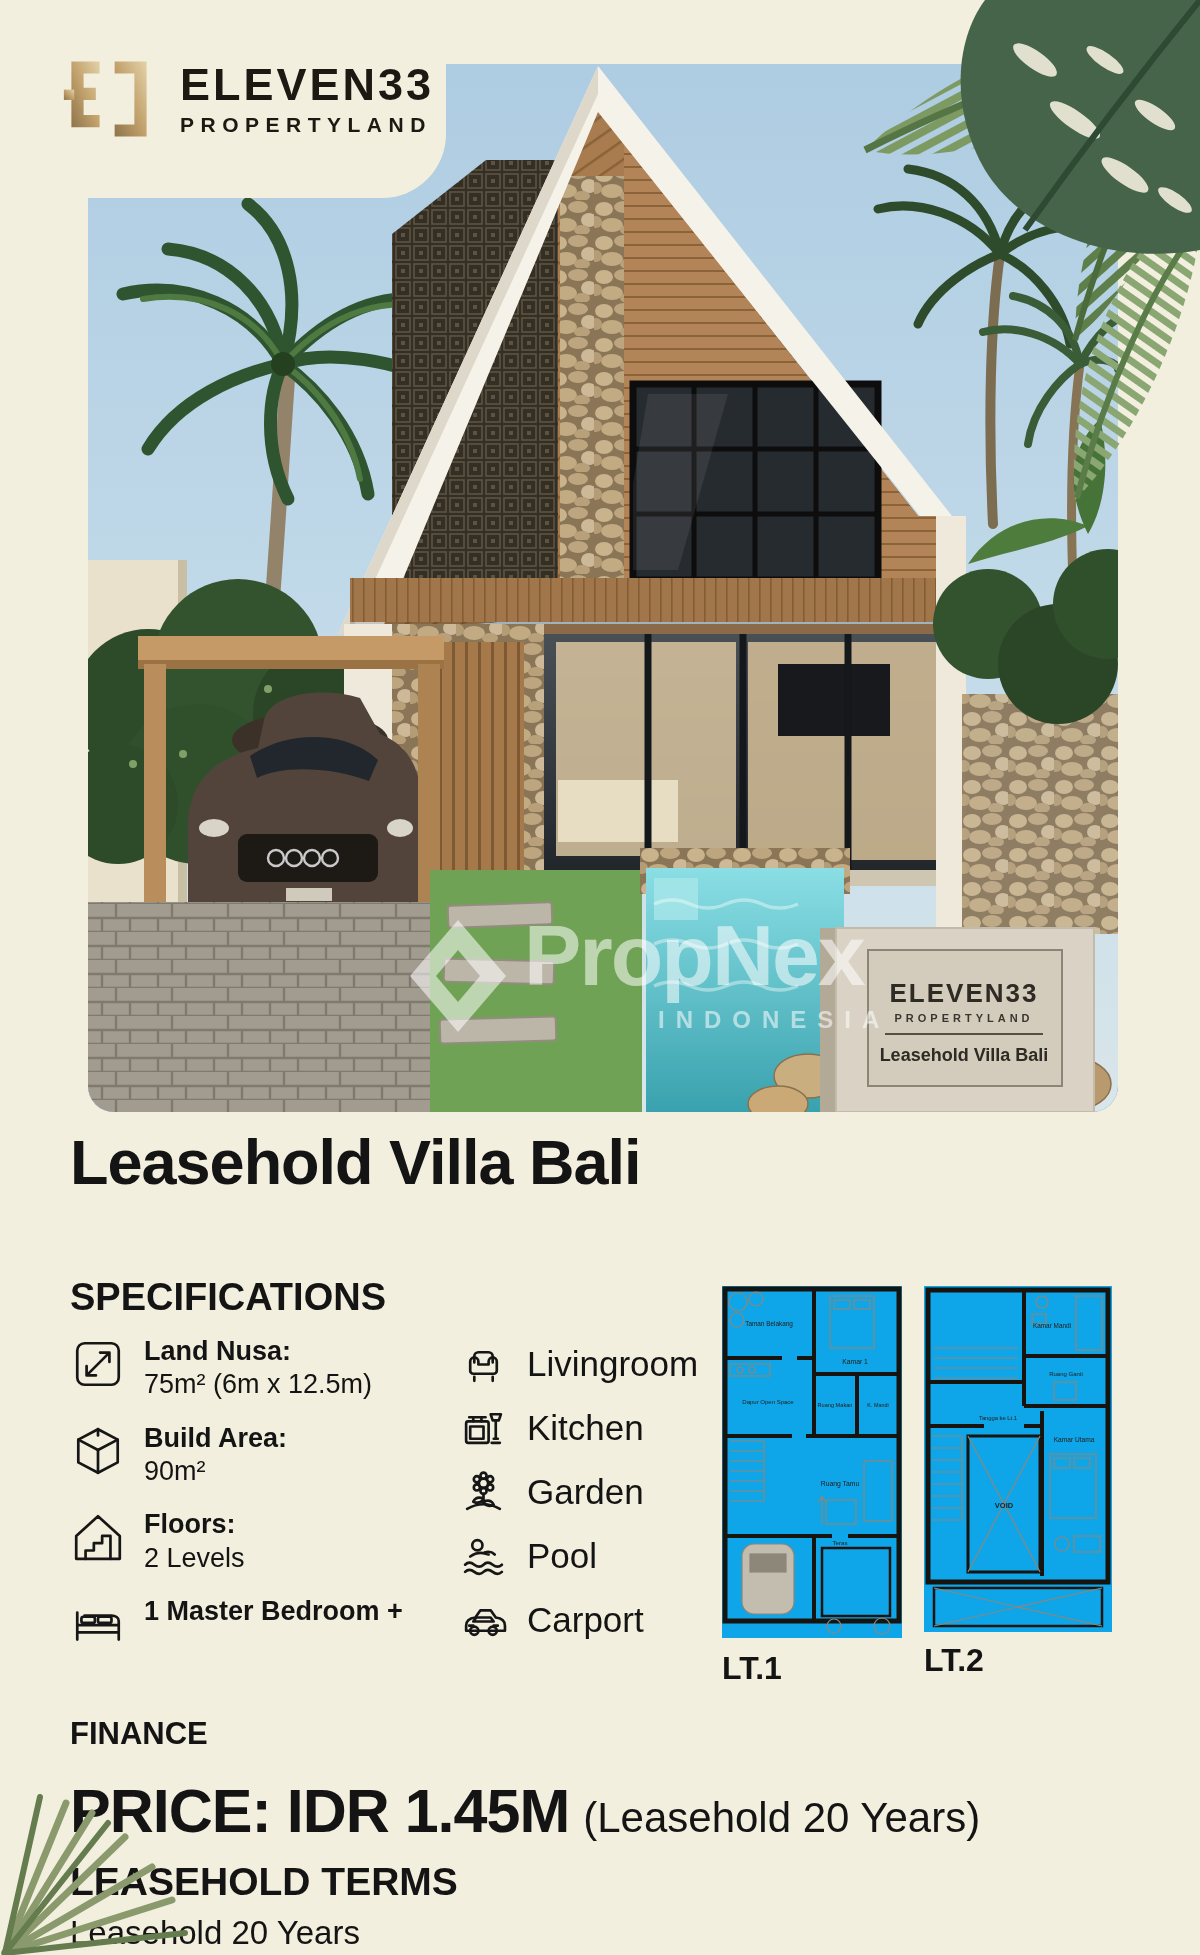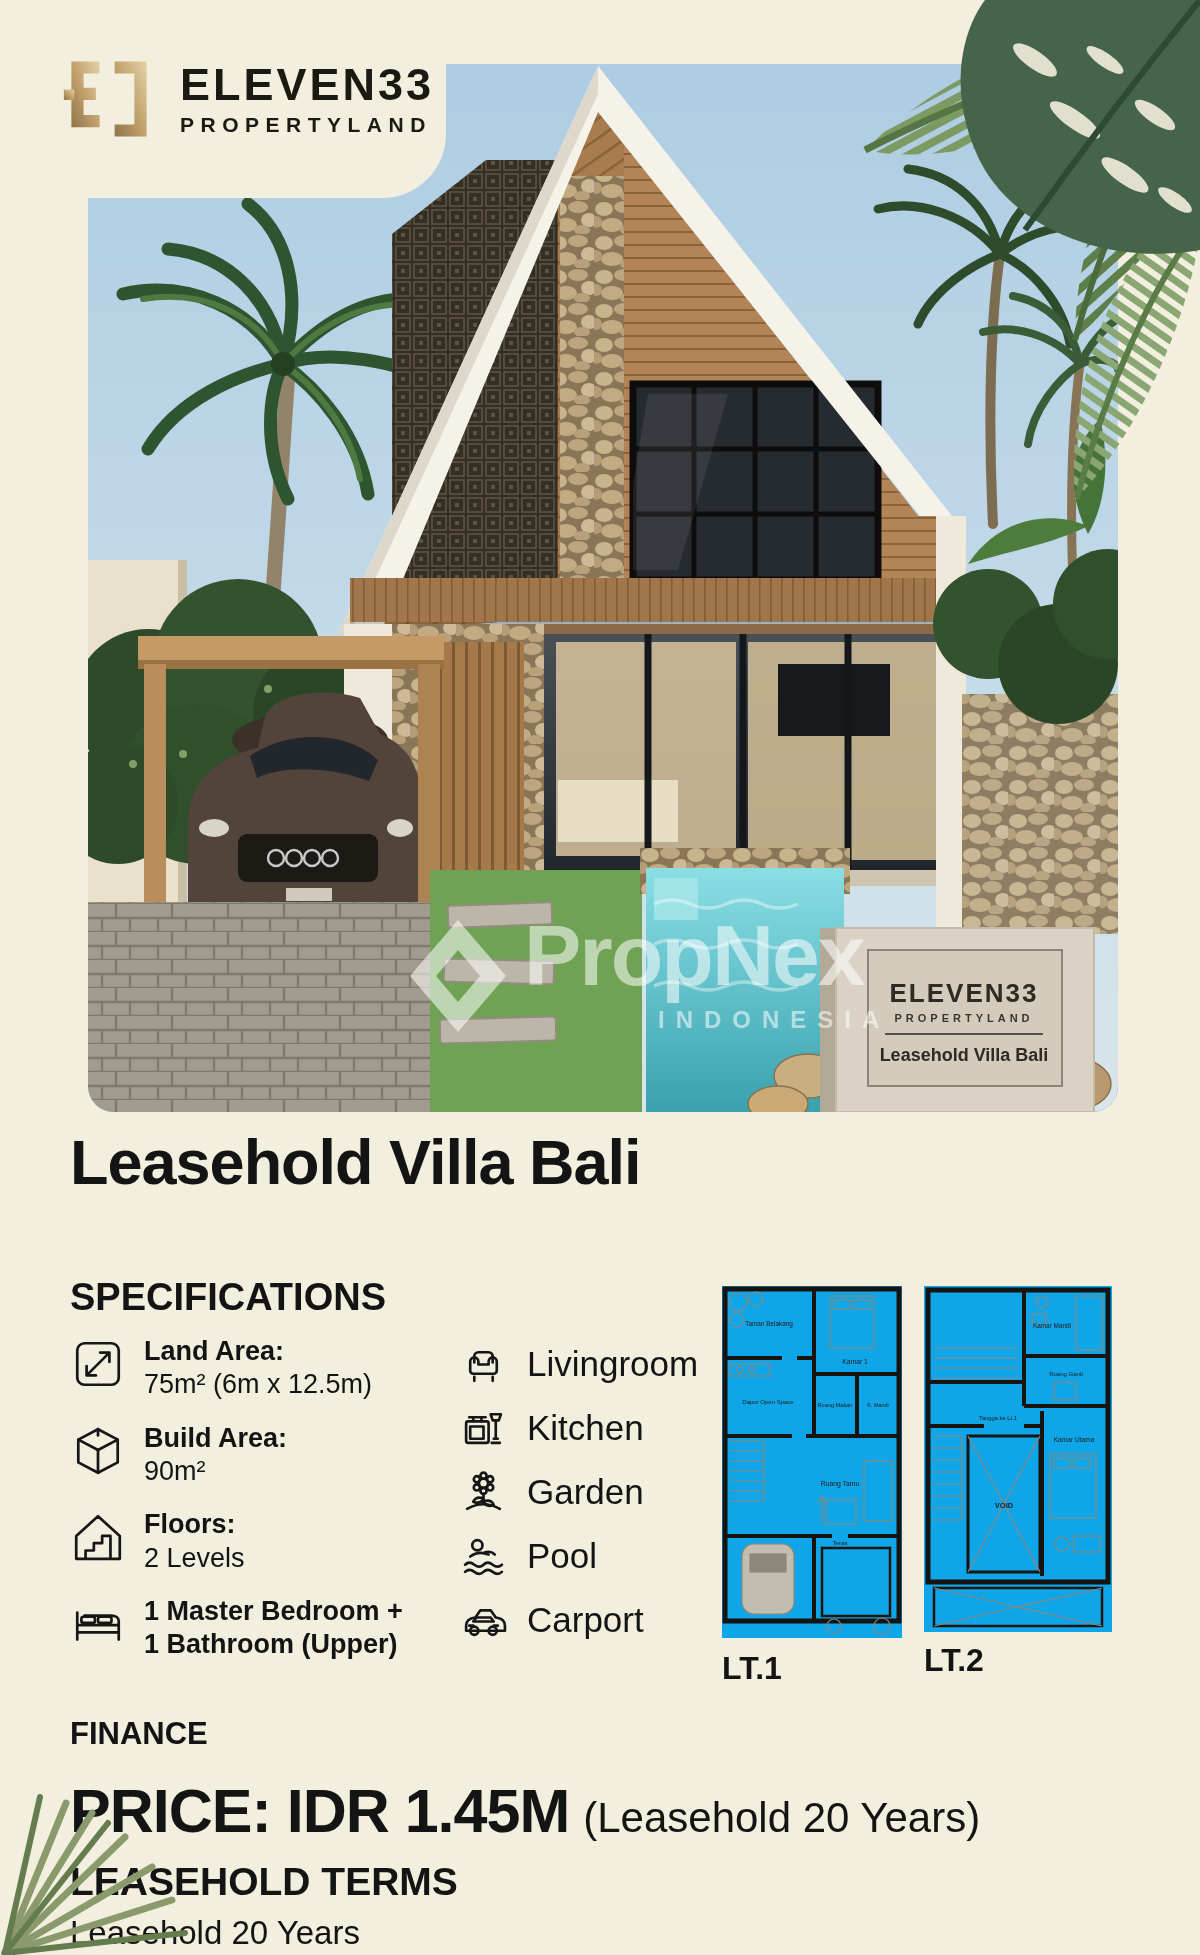--- a/index.html
+++ b/index.html
@@ -384,21 +384,21 @@
 
   <div class="abs spec-details">
     <div class="spec-row">
       <svg class="spec-icon" viewBox="0 0 54 54">
         <rect x="7" y="7" width="40" height="40" rx="7" class="icon-stroke"></rect>
         <line x1="17" y1="37" x2="37" y2="17" class="icon-stroke"></line>
         <polyline points="29,16 38,16 38,25" class="icon-stroke"></polyline>
         <polyline points="16,29 16,38 25,38" class="icon-stroke"></polyline>
       </svg>
       <div>
-        <div class="spec-label">Land Area:</div>
+        <div class="spec-label">Land Nusa:</div>
         <div class="spec-value">75m² (6m x 12.5m)</div>
       </div>
     </div>
     <div class="spec-row">
       <svg class="spec-icon" viewBox="0 0 54 54">
         <polygon points="27,6 46,16 46,38 27,48 8,38 8,16" class="icon-stroke"></polygon>
         <polyline points="8,16 27,26 46,16" class="icon-stroke"></polyline>
         <line x1="27" y1="26" x2="27" y2="48" class="icon-stroke"></line>
         <line x1="27" y1="6" x2="27" y2="12" class="icon-stroke"></line>
       </svg>
@@ -420,21 +420,20 @@
     <div class="spec-row">
       <svg class="spec-icon" viewBox="0 0 54 54">
         <path d="M7 16 V42 M47 28 V42 M7 28 H47 M7 35 H47" class="icon-stroke"></path>
         <rect x="11" y="20" width="13" height="6" rx="2" class="icon-stroke"></rect>
         <rect x="27" y="20" width="13" height="6" rx="2" class="icon-stroke"></rect>
         <path d="M7 28 C7 24 11 22 15 22" class="icon-stroke" opacity="0"></path>
         <path d="M47 28 V24 C47 21 44 19 40 19 H14" class="icon-stroke"></path>
       </svg>
       <div>
         <div class="spec-label">1 Master Bedroom +</div>
-        <div class="spec-value bold">1 Bathroom (Upper)</div>
       </div>
     </div>
   </div>
 
   <div class="abs amenities">
     <div class="amenity-row">
       <svg class="amenity-icon" viewBox="0 0 46 46">
         <path d="M14 22 v-6 a4 4 0 0 1 4 -4 h10 a4 4 0 0 1 4 4 v6" class="icon-stroke"></path>
         <path d="M10 21 a4 4 0 0 1 8 0 v3 h10 v-3 a4 4 0 0 1 8 0 v9 a3 3 0 0 1 -3 3 H13 a3 3 0 0 1 -3 -3 z" class="icon-stroke"></path>
         <path d="M14 36 v4 M32 36 v4" class="icon-stroke"></path>

